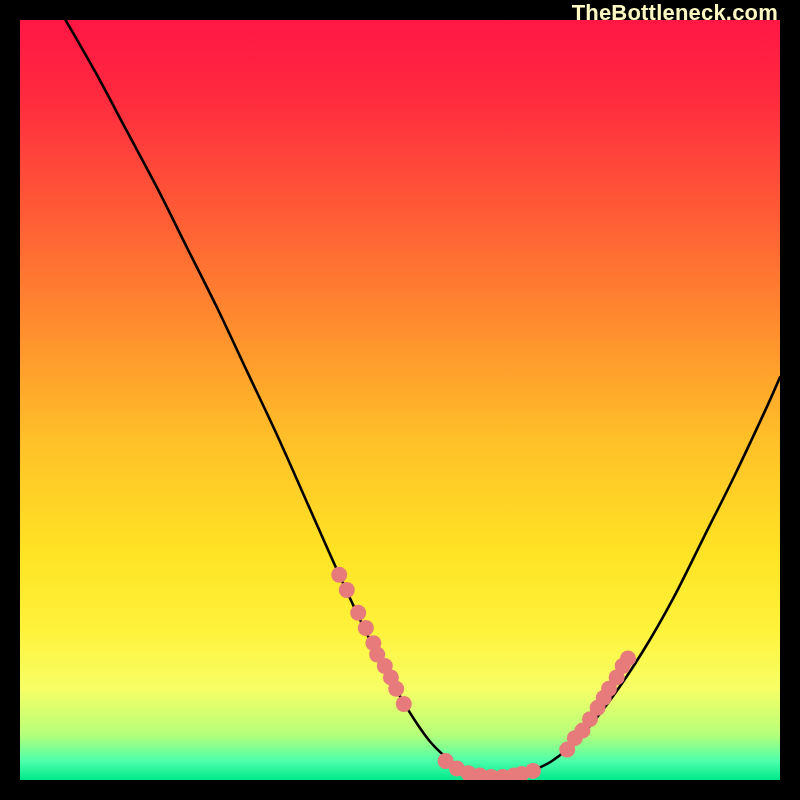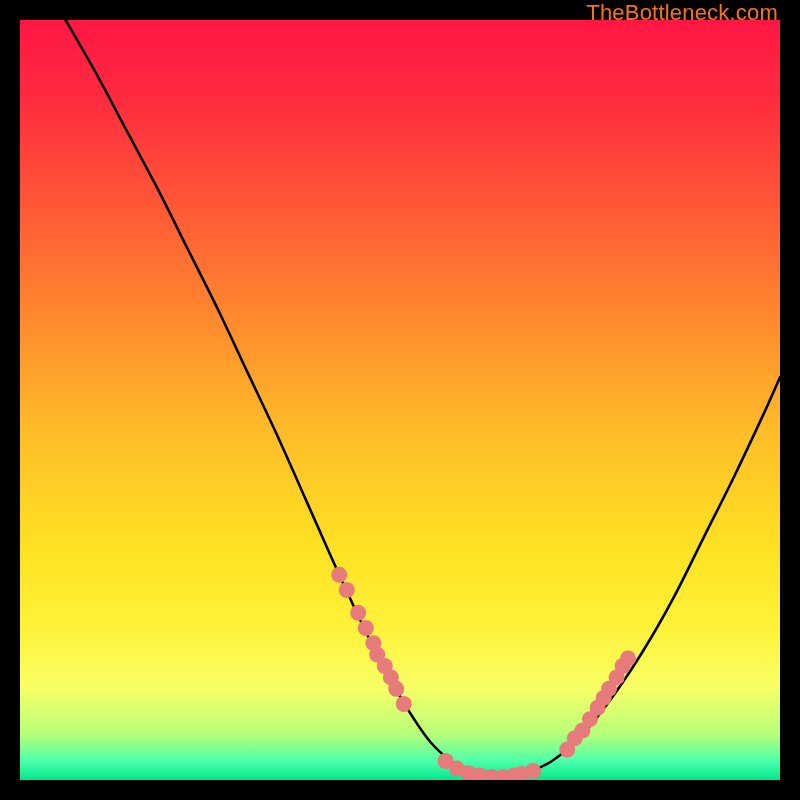--- a/index.html
+++ b/index.html
@@ -20,23 +20,23 @@
     position: absolute;
     left: 20px;
     top: 20px;
     width: 760px;
     height: 760px;
   }
   .watermark {
     position: absolute;
     top: 0px;
     right: 22px;
-    color: #f97316;
+    color: #fef9c3;
     font-size: 22px;
-    font-weight: 400;
+    font-weight: 700;
     letter-spacing: 0.2px;
   }
   svg {
     display: block;
   }
 </style>
 </head>
 <body>
 
 <div class="container">

